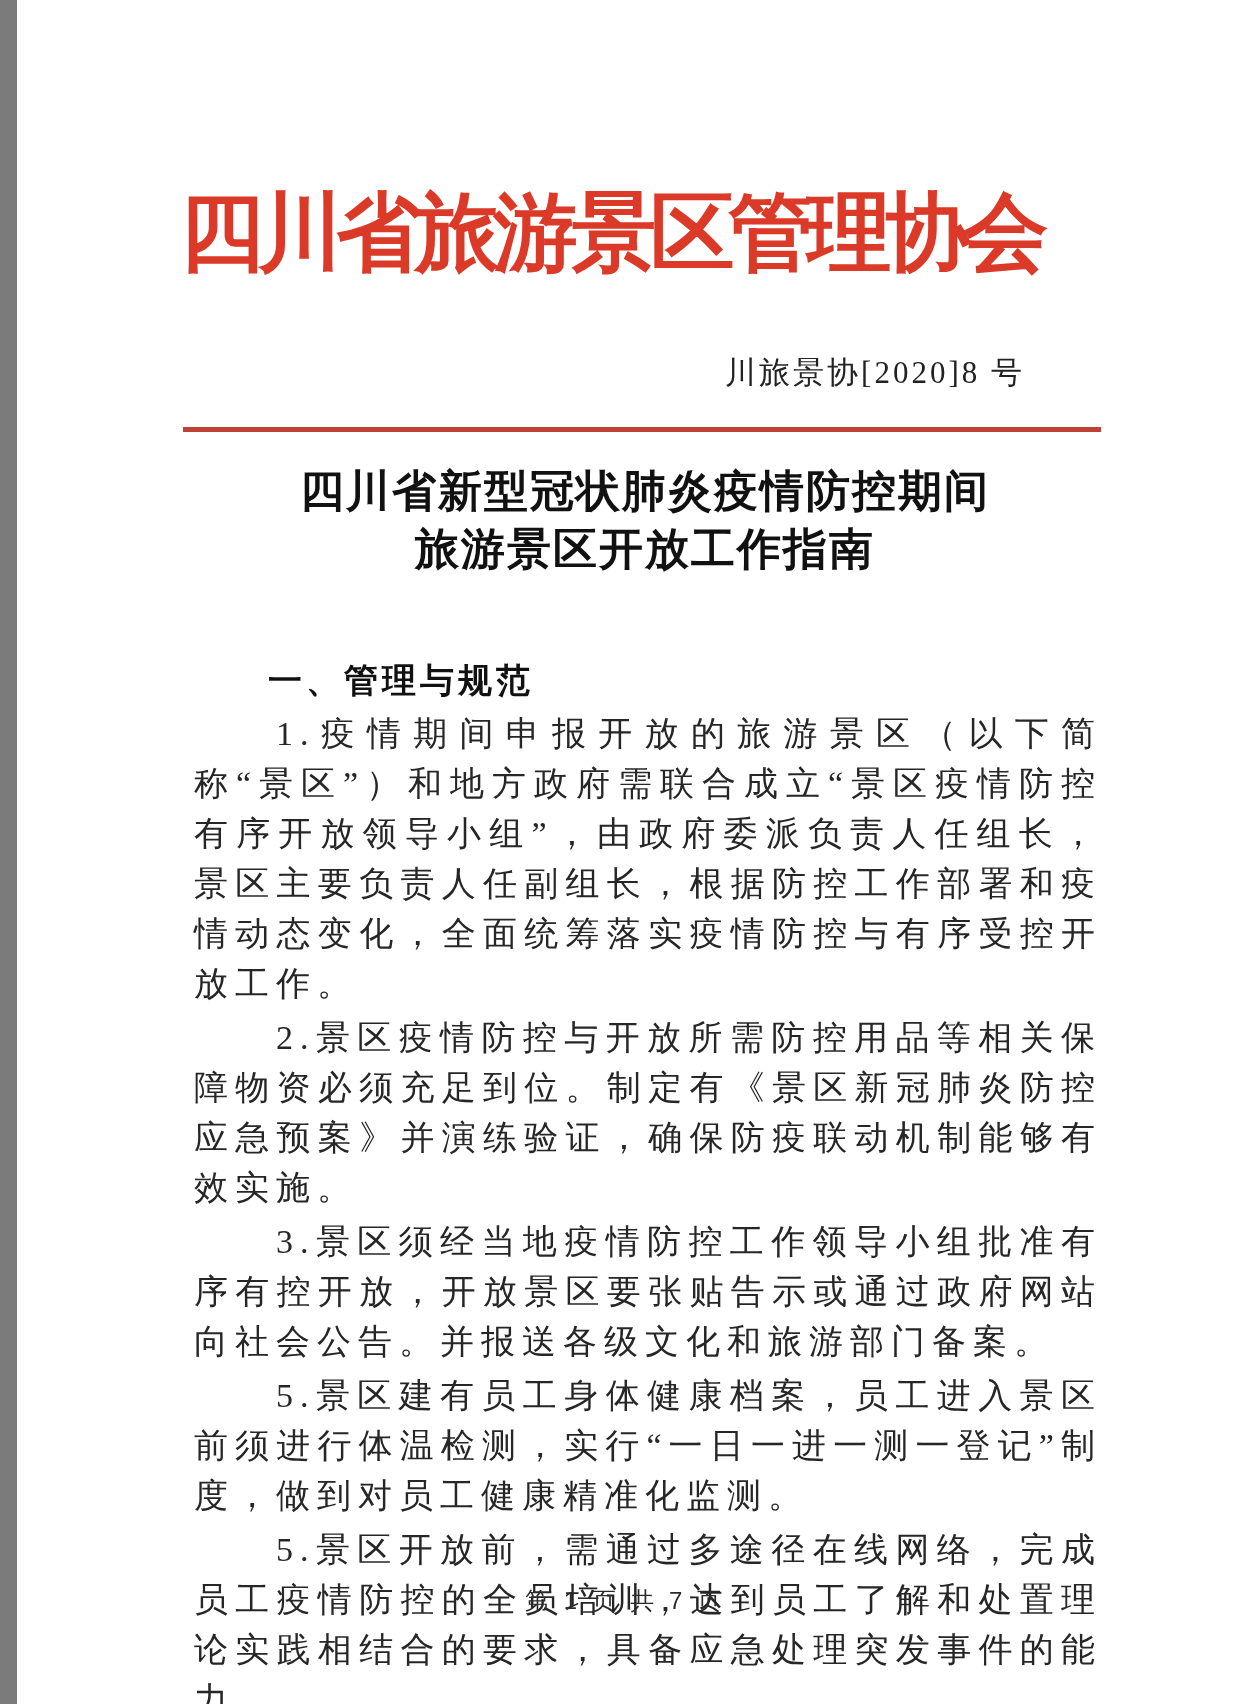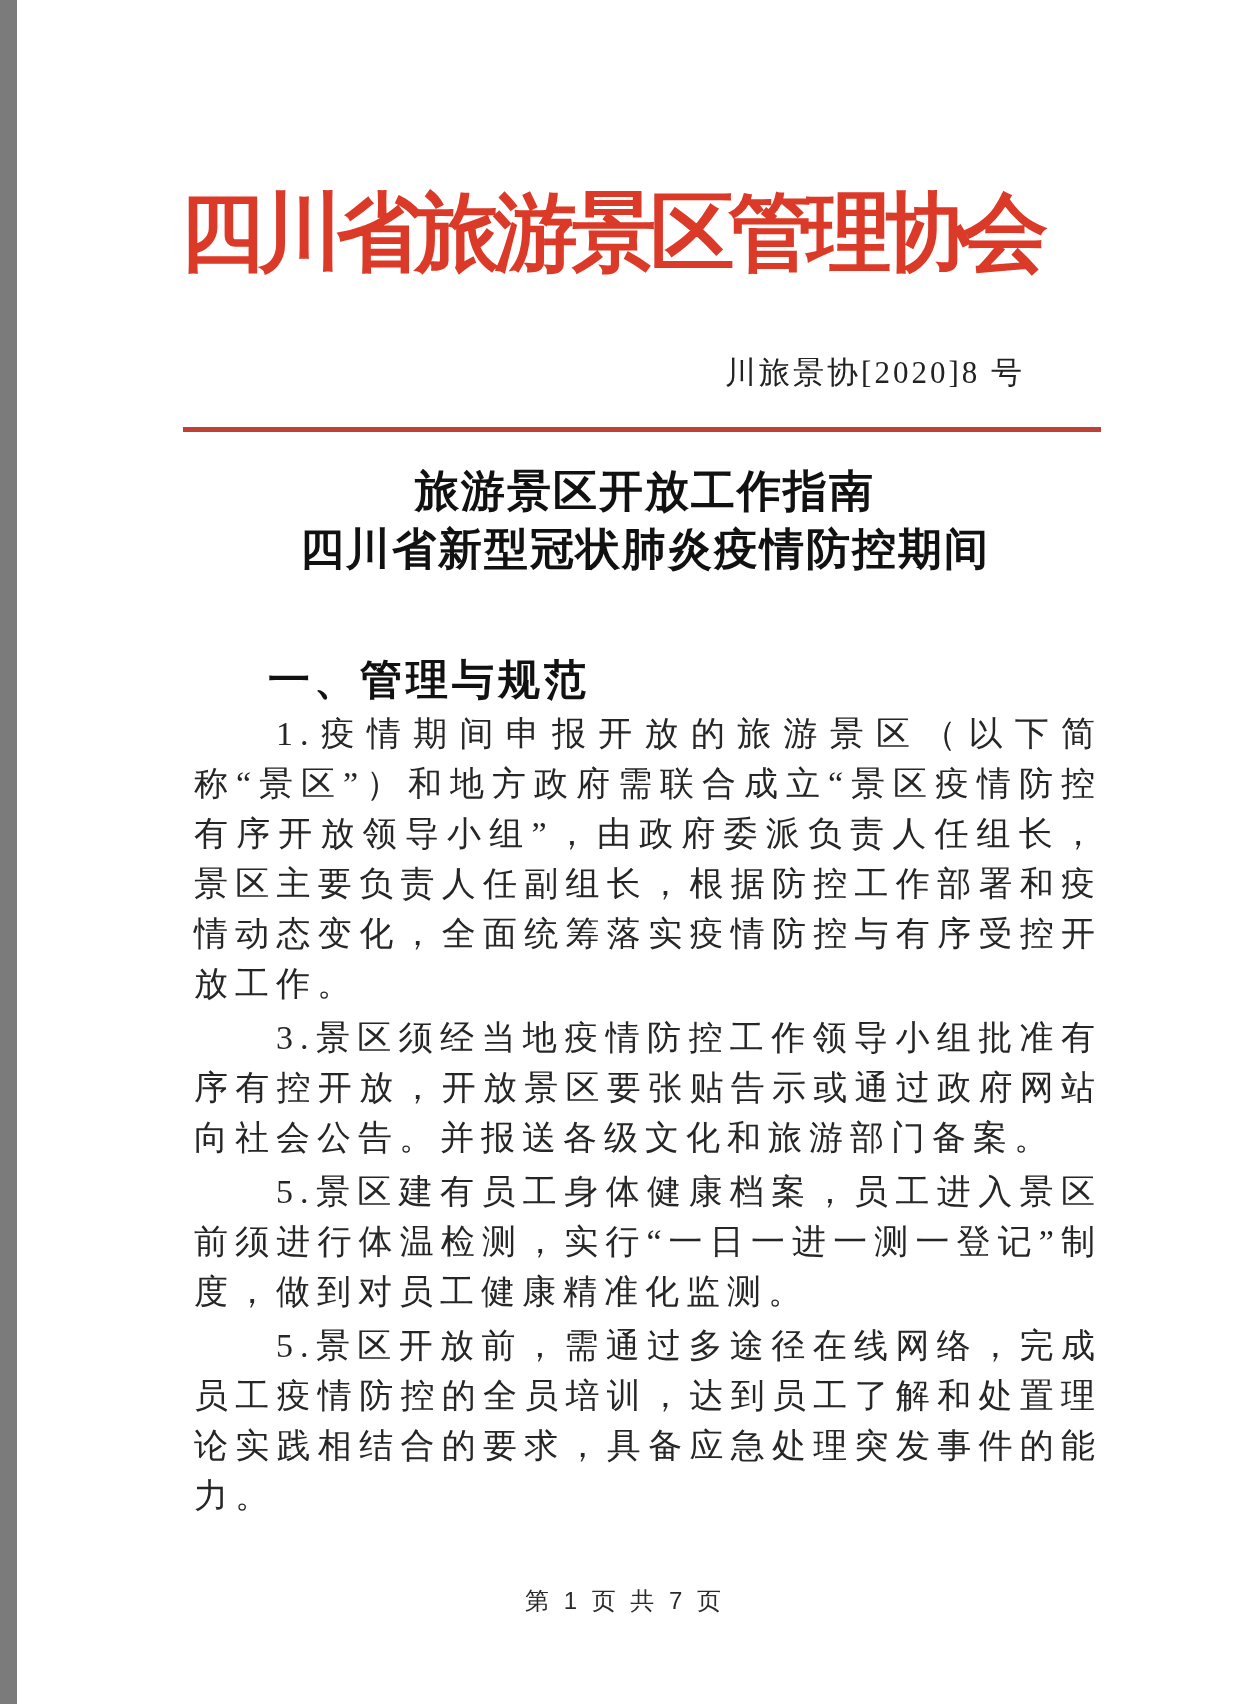--- a/index.html
+++ b/index.html
@@ -82,21 +82,21 @@
     width: 916px;
     font-size: 34px;
     line-height: 50px;
     letter-spacing: 7px;
     color: #262626;
     text-align: justify;
   }
   .section-heading {
     font-family: "Liberation Sans", "DejaVu Sans", sans-serif;
     font-weight: bold;
-    font-size: 42px;
+    font-size: 34px;
     line-height: 50px;
     letter-spacing: 4px;
     margin: 0 0 4px 0;
     text-indent: 78px;
     color: #111111;
   }
   .para {
     margin: 4px;
     text-indent: 82px;
     font-family: "Liberation Serif", "DejaVu Serif", serif;
@@ -121,28 +121,29 @@
   <div class="edge-strip left"></div>
   <div class="edge-strip right"></div>
 
   <div class="org-title">四川省旅游景区管理协会</div>
 
   <div class="doc-number">川旅景协[2020]8 号</div>
 
   <div class="red-rule"></div>
 
   <div class="doc-title">
+    <div>四川省新型冠状肺炎疫情防控期间</div>
     <div>旅游景区开放工作指南</div>
-    <div>四川省新型冠状肺炎疫情防控期间</div>
   </div>
 
   <div class="body-text">
     <h2 class="section-heading">一、管理与规范</h2>
 
     <p class="para">1.疫情期间申报开放的旅游景区（以下简称“景区”）和地方政府需联合成立“景区疫情防控有序开放领导小组”，由政府委派负责人任组长，景区主要负责人任副组长，根据防控工作部署和疫情动态变化，全面统筹落实疫情防控与有序受控开放工作。</p>
+    <p class="para">2.景区疫情防控与开放所需防控用品等相关保障物资必须充足到位。制定有《景区新冠肺炎防控应急预案》并演练验证，确保防疫联动机制能够有效实施。</p>
     <p class="para">3.景区须经当地疫情防控工作领导小组批准有序有控开放，开放景区要张贴告示或通过政府网站向社会公告。并报送各级文化和旅游部门备案。</p>
     <p class="para">5.景区建有员工身体健康档案，员工进入景区前须进行体温检测，实行“一日一进一测一登记”制度，做到对员工健康精准化监测。</p>
     <p class="para">5.景区开放前，需通过多途径在线网络，完成员工疫情防控的全员培训，达到员工了解和处置理论实践相结合的要求，具备应急处理突发事件的能力。</p>
   </div>
 
   <div class="page-footer">第 1 页 共 7 页</div>
 
 </div>
 
 </body></html>

